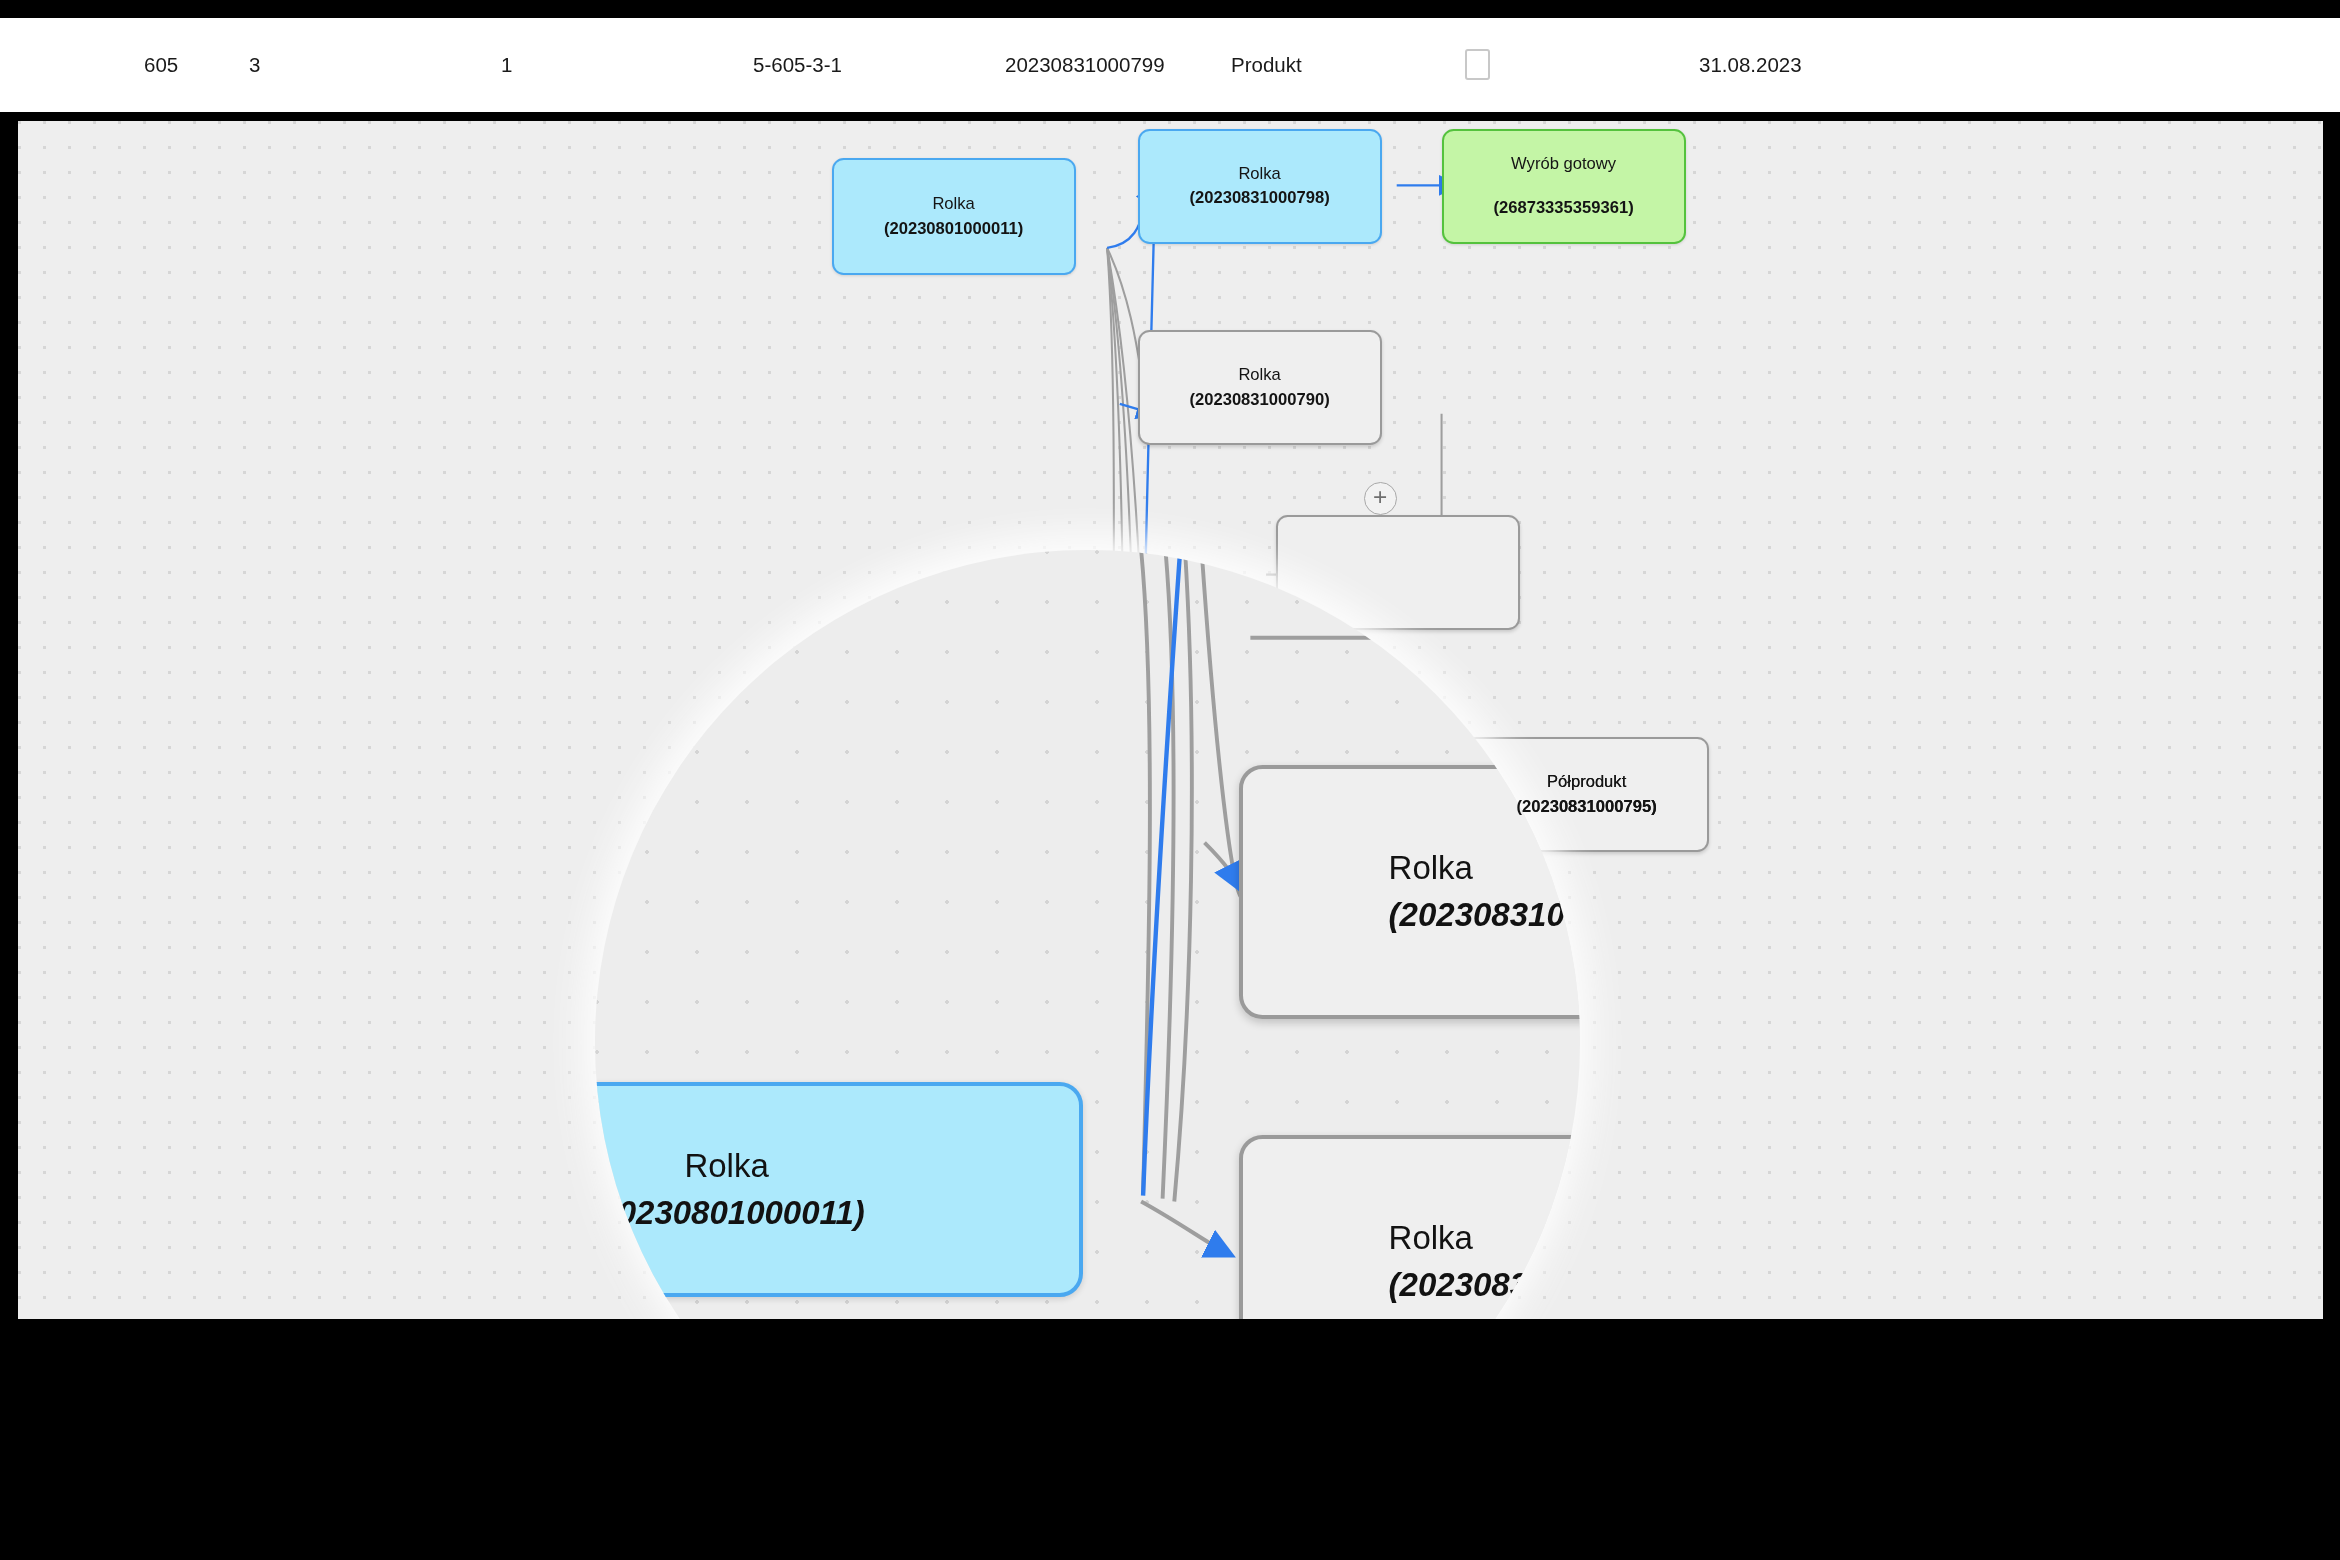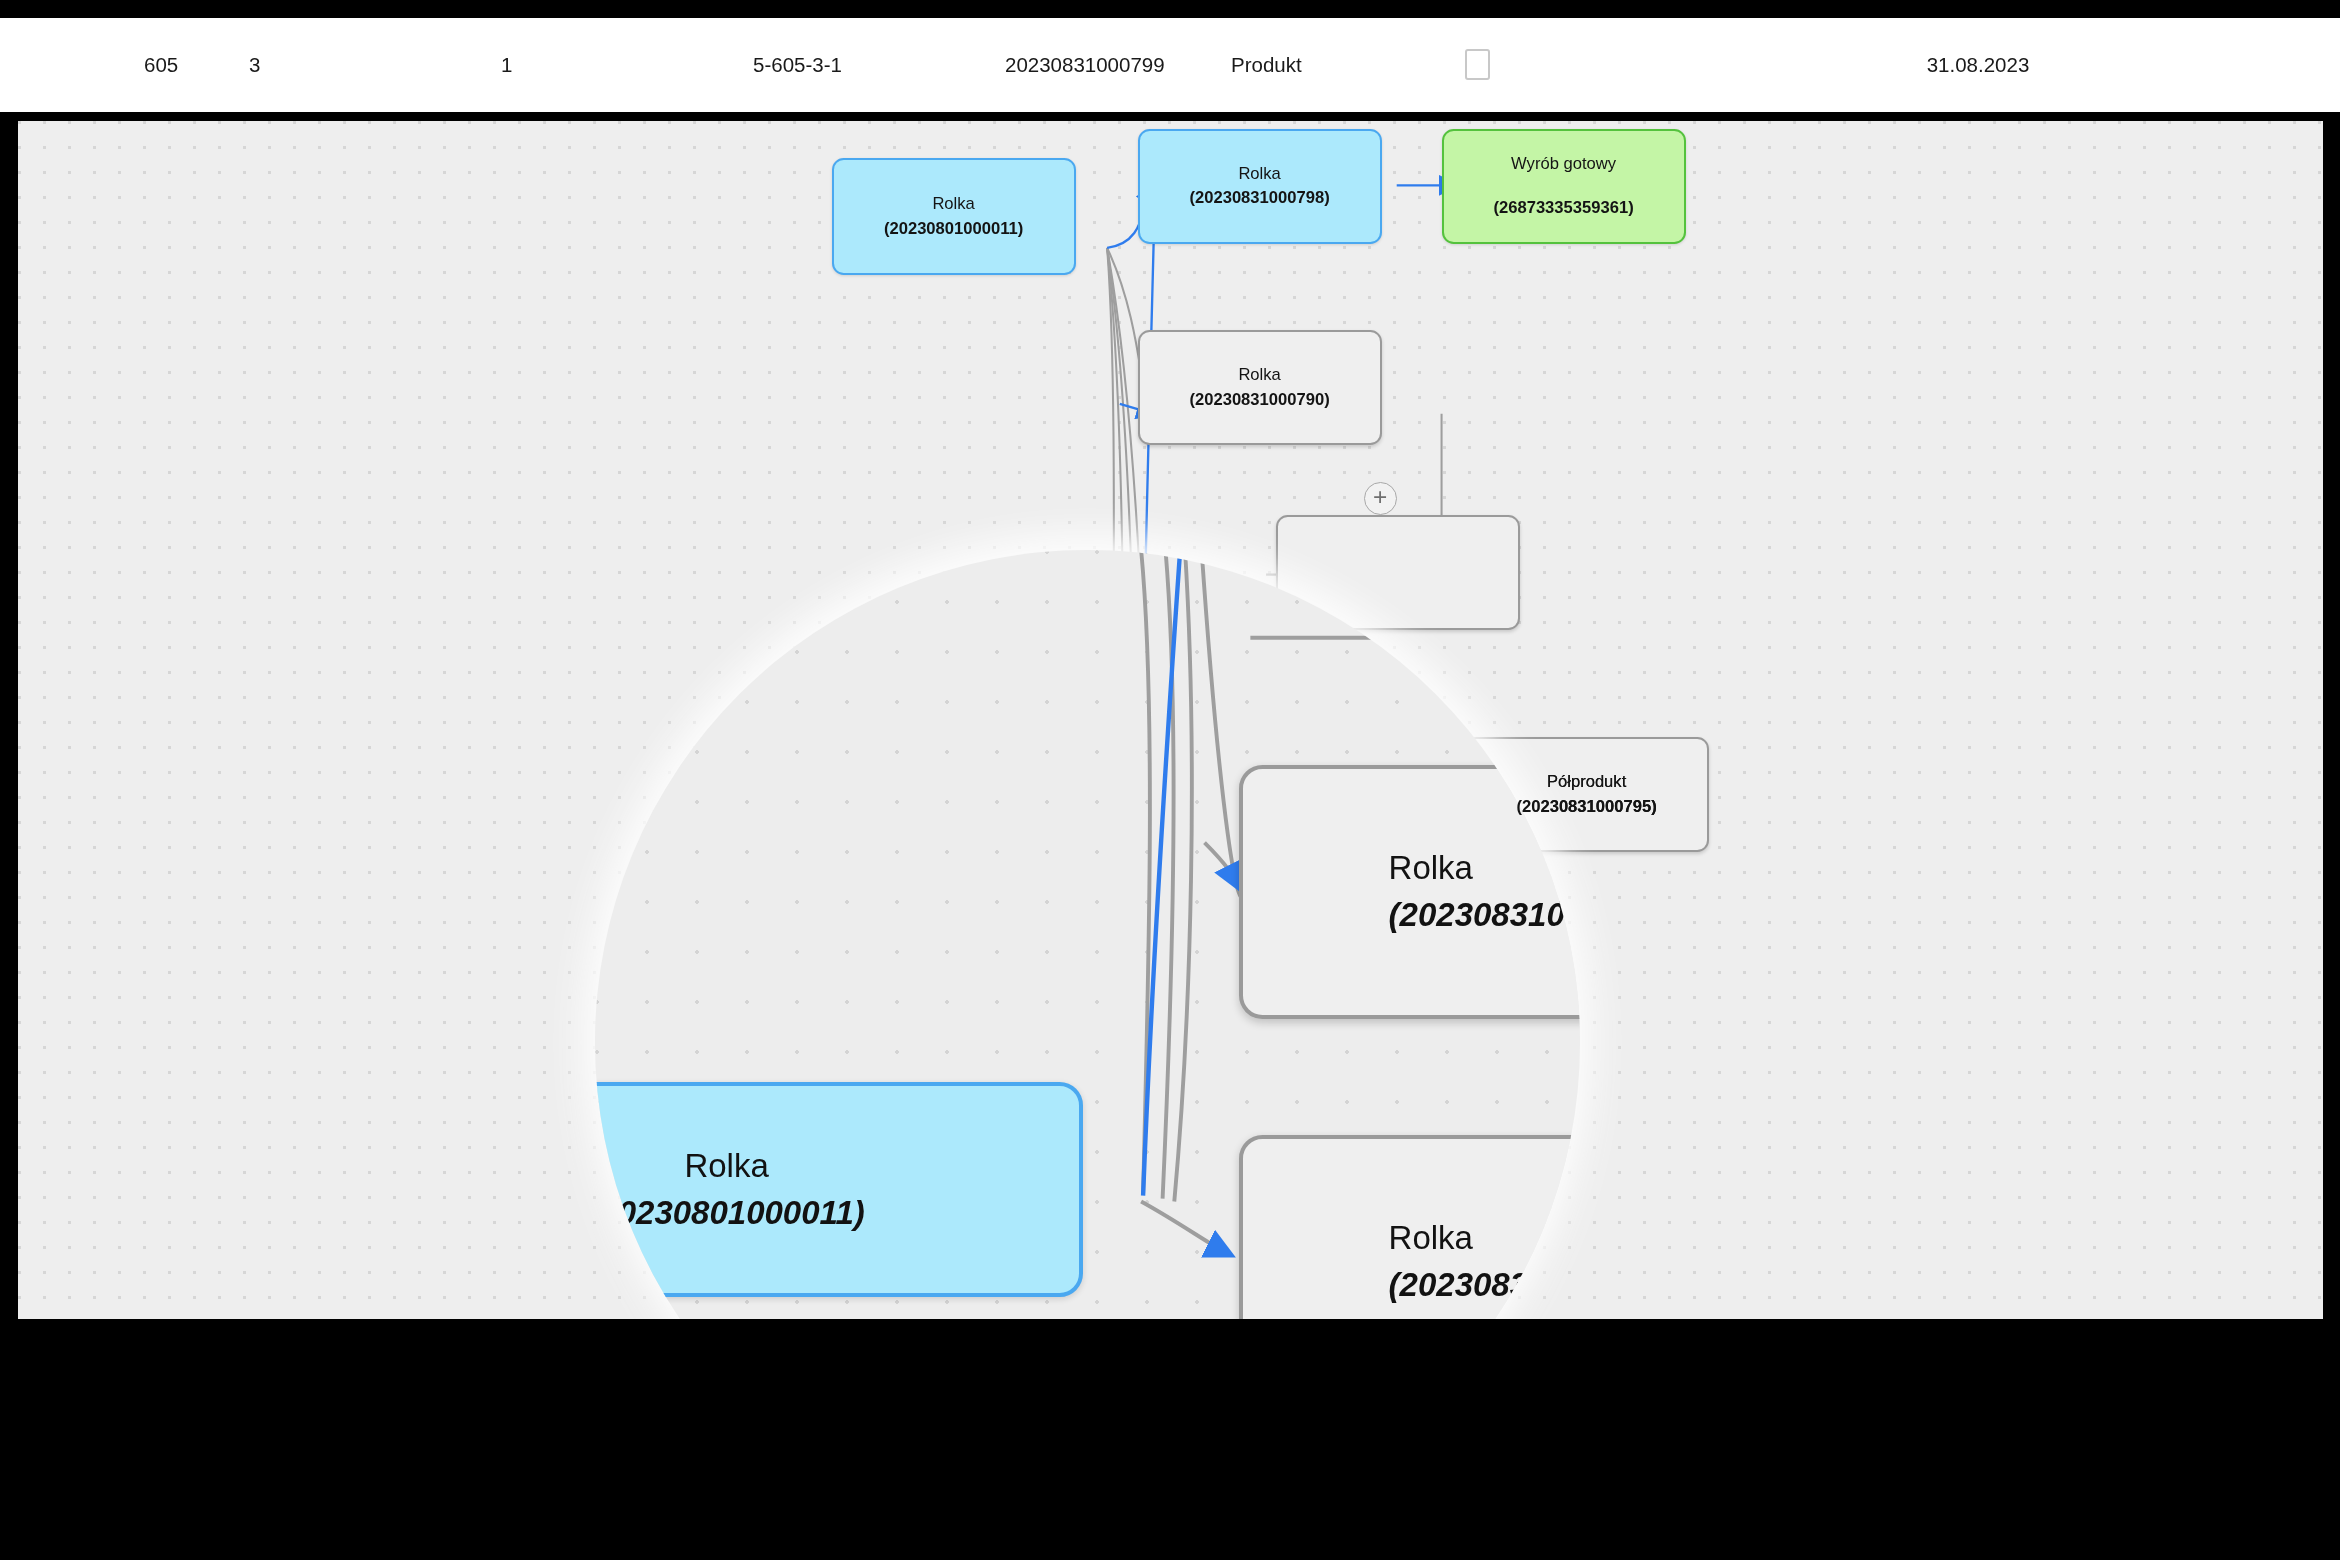--- a/index.html
+++ b/index.html
@@ -33,21 +33,21 @@
     white-space: pre-line;
   }
   .c-lot      { width: 249px; padding-left: 144px; }
   .c-qty      { width: 252px; }
   .c-num      { width: 252px; }
   .c-code     { width: 252px; }
   .c-serial   { width: 226px; }
   .c-wh       { width: 249px; }
   .c-type     { width: 234px; }
   .c-chk      { width: 234px; display:flex; align-items:center; }
-  .c-date     { flex: 1; text-align: center; padding-right: 84px; }
+  .c-date     { flex: 1; text-align: left; padding-right: 84px; }
 
   .checkbox {
     width: 25px; height: 31px;
     border: 2px solid #c8c8c8;
     border-radius: 2.9px;
     background: #fff;
   }
 
   
   #canvas {

